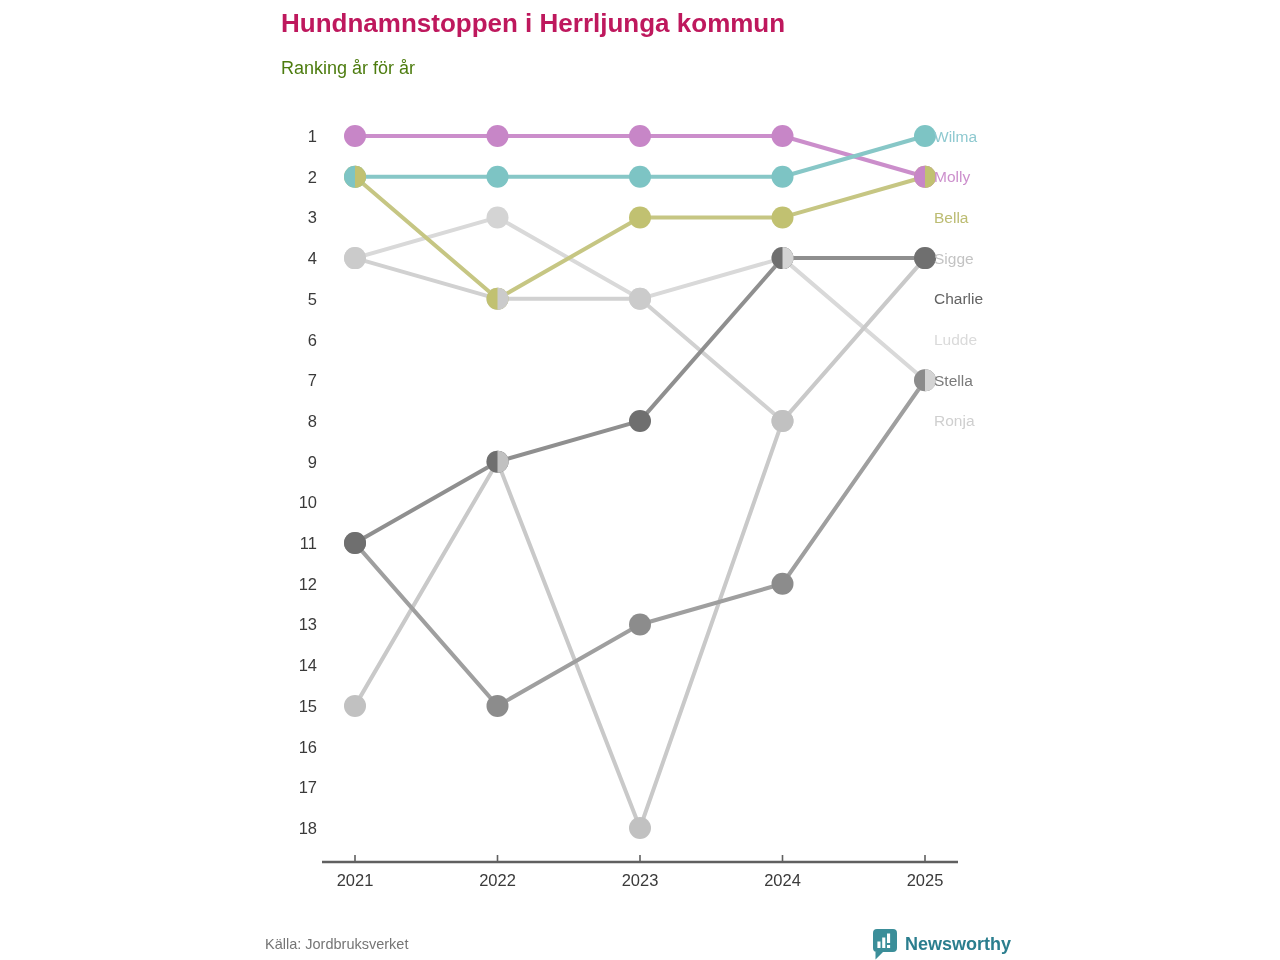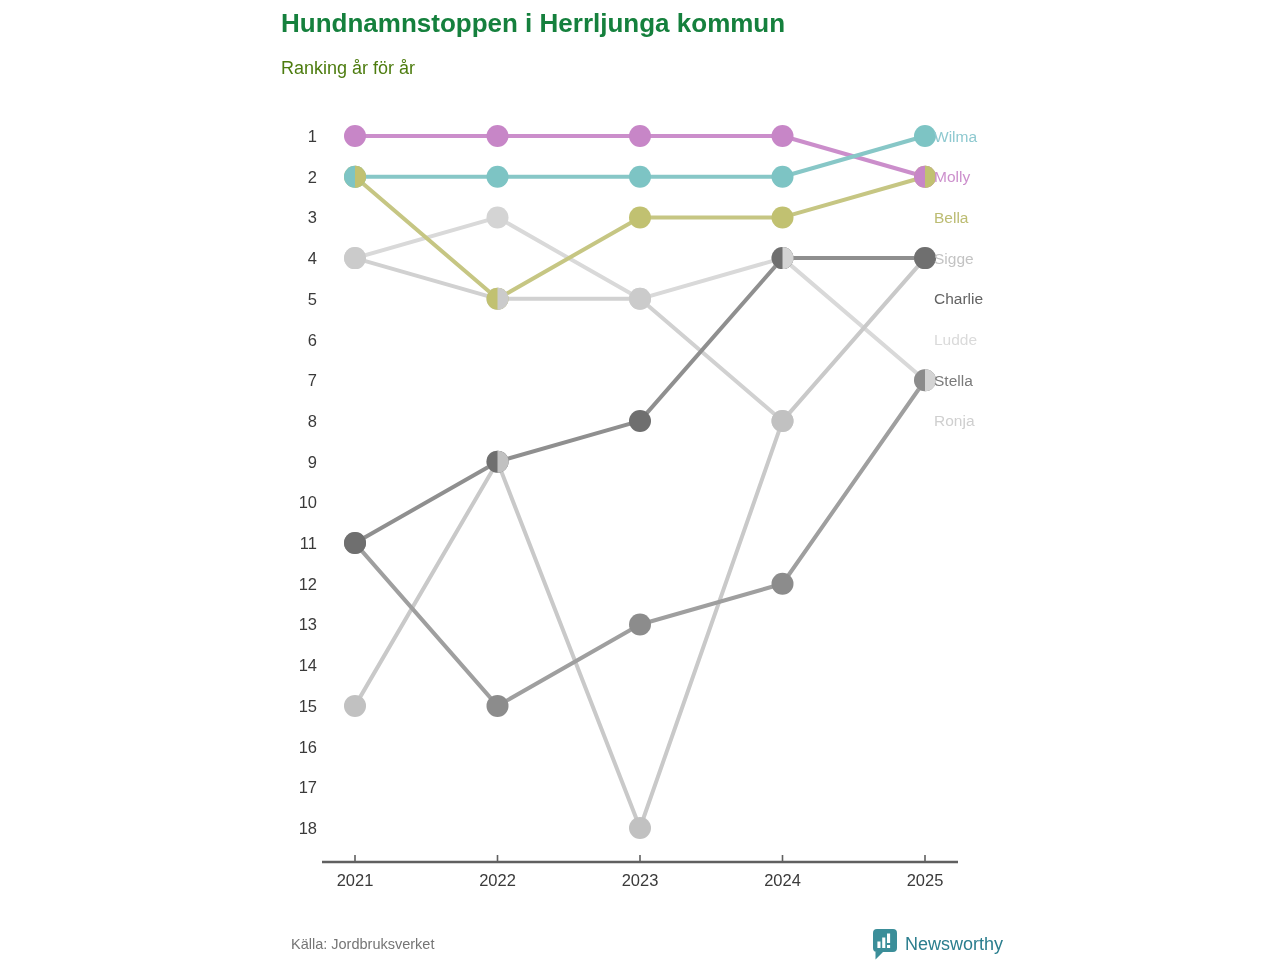--- a/index.html
+++ b/index.html
@@ -1,23 +1,23 @@
 <!DOCTYPE html>
 <html><head>
 <meta charset="utf-8">
 <style>
   html,body{margin:0;padding:0;background:#ffffff;}
   body{width:1280px;height:960px;position:relative;overflow:hidden;
        font-family:"Liberation Sans","DejaVu Sans",sans-serif;}
   .abs{position:absolute;}
-  #title{left:281px;top:8px;font-size:26px;font-weight:700;color:#15803d;}
+  #title{left:281px;top:8px;font-size:26px;font-weight:700;color:#be185d;}
   #subtitle{left:281px;top:58px;font-size:18px;font-weight:400;color:#4d7c0f;}
-  #source{left:291px;top:936px;font-size:14.5px;color:#757575;}
+  #source{left:265px;top:936px;font-size:14.5px;color:#757575;}
   #brand{left:872px;top:929px;display:flex;align-items:center;gap:8px;}
-  #brand-text{font-size:18px;font-weight:400;color:#2b7e8e;}
+  #brand-text{font-size:18px;font-weight:700;color:#2b7e8e;}
   #chart-svg{left:0;top:0;}
   svg text{font-family:"Liberation Sans","DejaVu Sans",sans-serif;}
 </style>
 </head>
 <body>
 
 <div class="abs" id="title">Hundnamnstoppen i Herrljunga kommun</div>
 <div class="abs" id="subtitle">Ranking år för år</div>
 
 <svg class="abs" id="chart-svg" width="1280" height="960" viewBox="0 0 1280 960">

